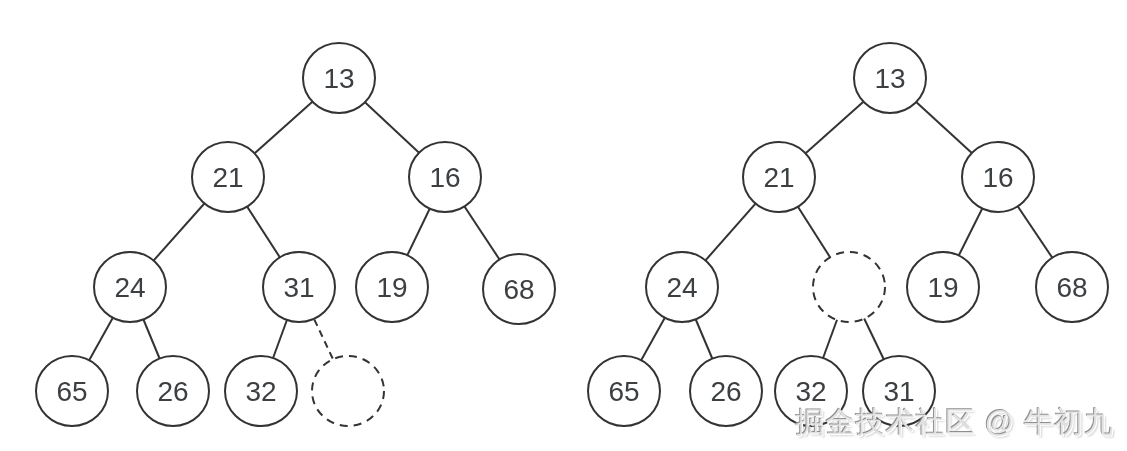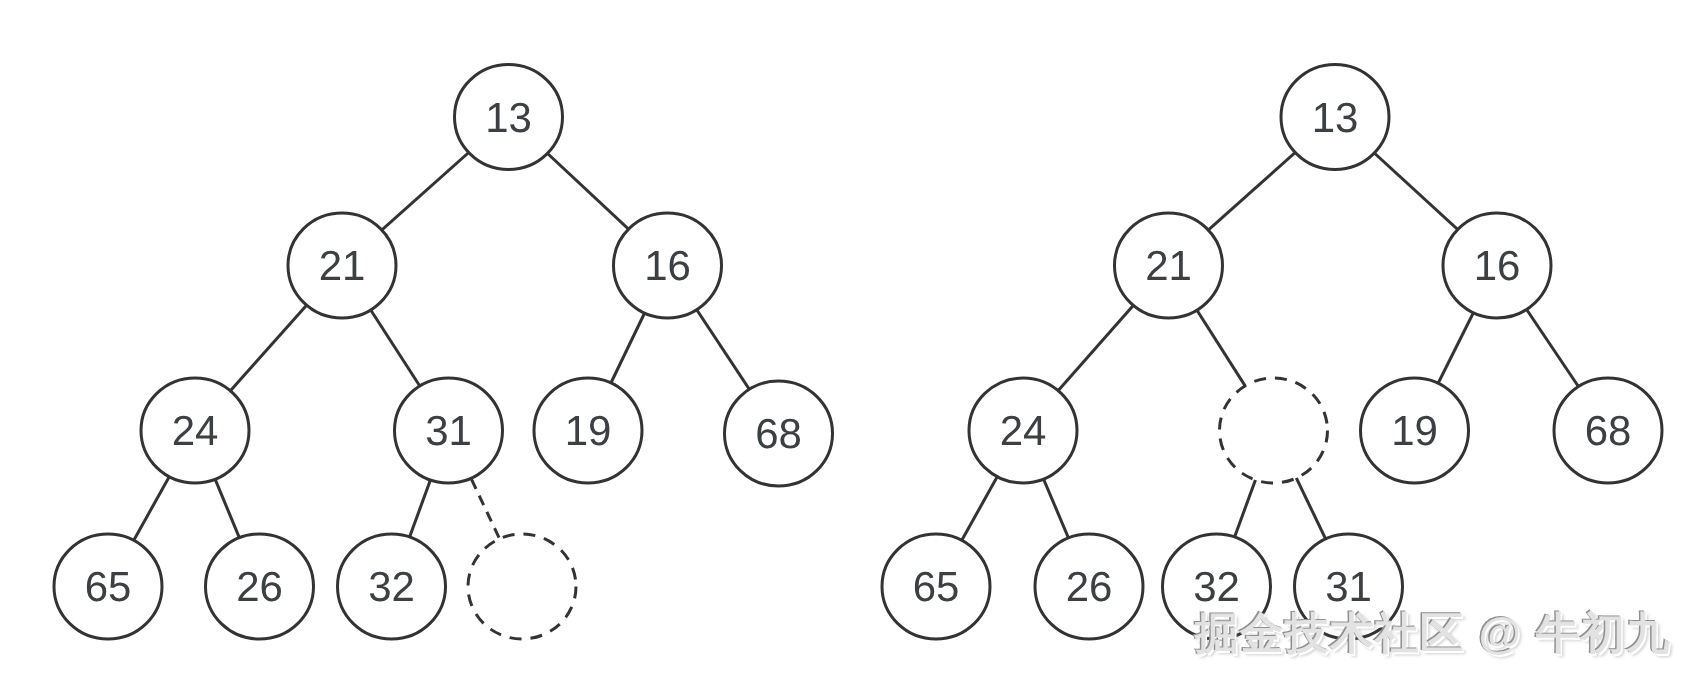--- a/index.html
+++ b/index.html
@@ -24,21 +24,21 @@
   .node-label {
     font-family: "Liberation Sans", "DejaVu Sans", sans-serif;
     font-size: 28px;
     fill: #3d4043;
   }
   .watermark {
     position: absolute;
     right: 13px;
     bottom: 8px;
     font-size: 29px;
-    font-weight: bold;
+    font-weight: normal;
     letter-spacing: 1px;
     color: #e2e2e2;
     text-shadow: -1px -1px 0 #8f8f8f, 1px 1px 0 #ffffff, 2px 2px 2px rgba(120,120,120,0.35);
     white-space: nowrap;
     user-select: none;
   }
 </style>
 </head>
 <body>
 

